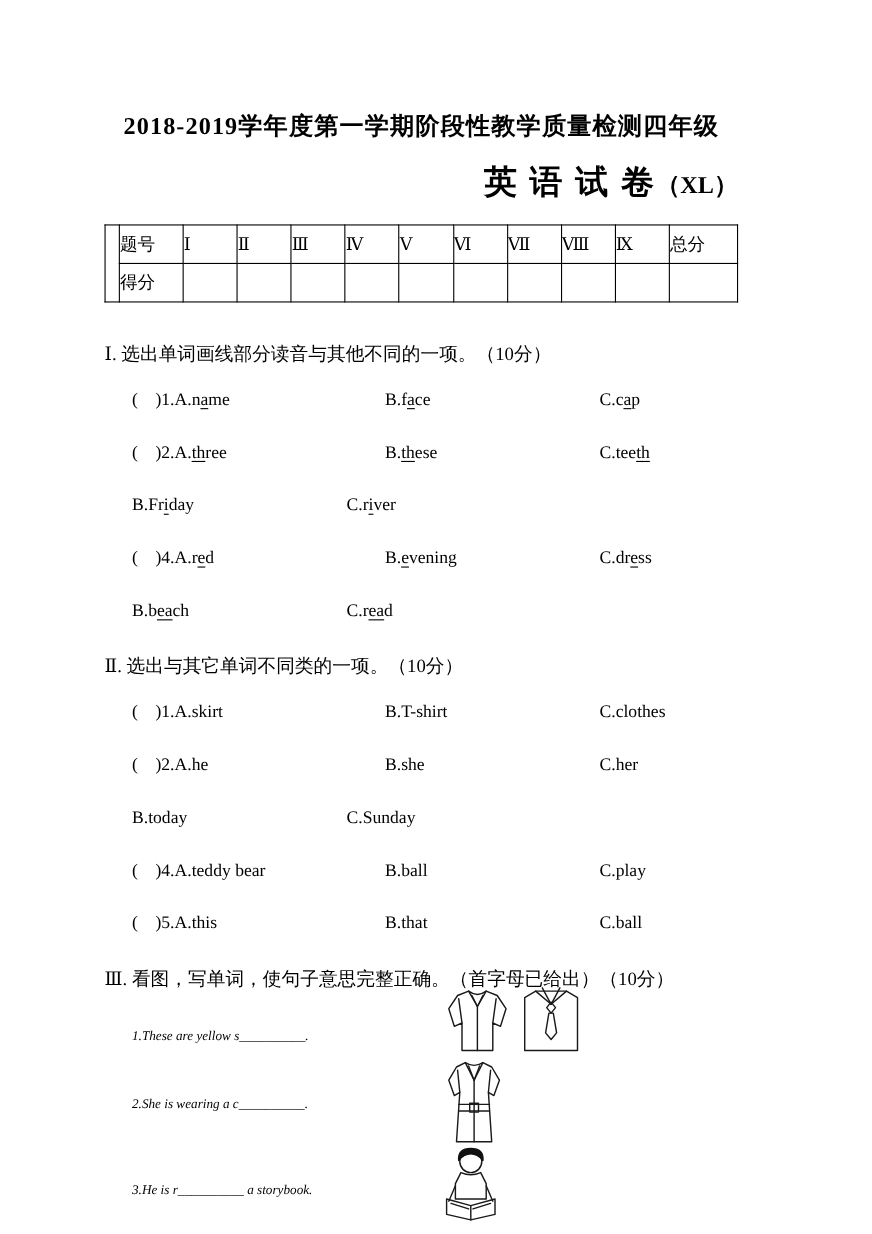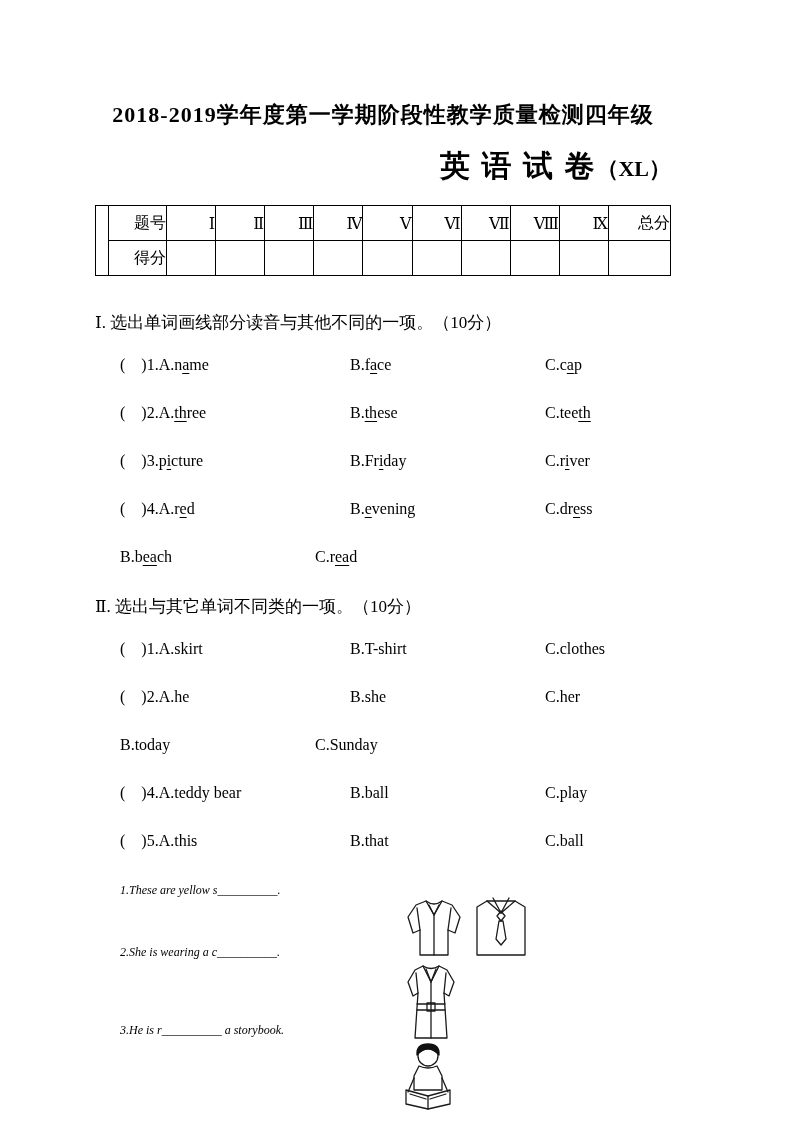--- a/index.html
+++ b/index.html
@@ -34,21 +34,21 @@
 
   table.score {
     border-collapse: collapse;
     table-layout: fixed;
     width: 100%;
     margin-top: 16px;
   }
   table.score td {
     border: 1px solid #000;
     height: 35px;
-    text-align: right;
+    text-align: left;
     font-size: 16px;
     padding: 0;
   }
 
   .sec-heading { font-size: 17px; line-height: 22px; }
   #s1 { margin-top: 36px; }
   #s2 { margin-top: 6px; }
   #s3 { margin-top: 2px; }
 
   .q-list { padding-top: 22px; }
@@ -146,21 +146,20 @@
           <div class="q-c3"><span>C.</span><span><span>c</span><span class="u">a</span><span>p</span></span></div>
         </div>
 
         <div class="q-row">
           <div class="q-c1"><span class="pre-ws">(    )</span><span>2.</span><span>A.</span><span><span></span><span class="u">th</span><span>ree</span></span></div>
           <div class="q-c2"><span>B.</span><span><span></span><span class="u">th</span><span>ese</span></span></div>
           <div class="q-c3"><span>C.</span><span><span>tee</span><span class="u">th</span><span></span></span></div>
         </div>
 
         <div class="q-row">
-          <div class="q-c1"><span class="pre-ws">(    )</span><span>3.</span><span></span><span><span>p</span><span class="u">i</span><span>cture</span></span></div>
           <div class="q-c2"><span>B.</span><span><span>Fr</span><span class="u">i</span><span>day</span></span></div>
           <div class="q-c3"><span>C.</span><span><span>r</span><span class="u">i</span><span>ver</span></span></div>
         </div>
 
         <div class="q-row">
           <div class="q-c1"><span class="pre-ws">(    )</span><span>4.</span><span>A.</span><span><span>r</span><span class="u">e</span><span>d</span></span></div>
           <div class="q-c2"><span>B.</span><span><span></span><span class="u">e</span><span>vening</span></span></div>
           <div class="q-c3"><span>C.</span><span><span>dr</span><span class="u">e</span><span>ss</span></span></div>
         </div>
 
@@ -202,20 +201,21 @@
         <div class="q-row">
           <div class="q-c1"><span class="pre-ws">(    )</span><span>5.</span><span>A.</span><span><span>this</span><span class="u"></span><span></span></span></div>
           <div class="q-c2"><span>B.</span><span><span>that</span><span class="u"></span><span></span></span></div>
           <div class="q-c3"><span>C.</span><span><span>ball</span><span class="u"></span><span></span></span></div>
         </div>
 
       </div>
     </div>
 
     <div class="section" id="s3">
+      <div class="sec-heading">Ⅲ. 看图，写单词，使句子意思完整正确。（首字母已给出）（10分）</div>
 
       <div class="s3-item i1"><span>1.These are yellow s</span><span class="blank">__________</span><span class="pre-ws">.</span></div>
 
       <div class="s3-item i2"><span>2.She is wearing a c</span><span class="blank">__________</span><span class="pre-ws">.</span></div>
 
       <div class="s3-item i3"><span>3.He is r</span><span class="blank">__________</span><span class="pre-ws"> a storybook.</span></div>
     </div>
 
   </div>
 

